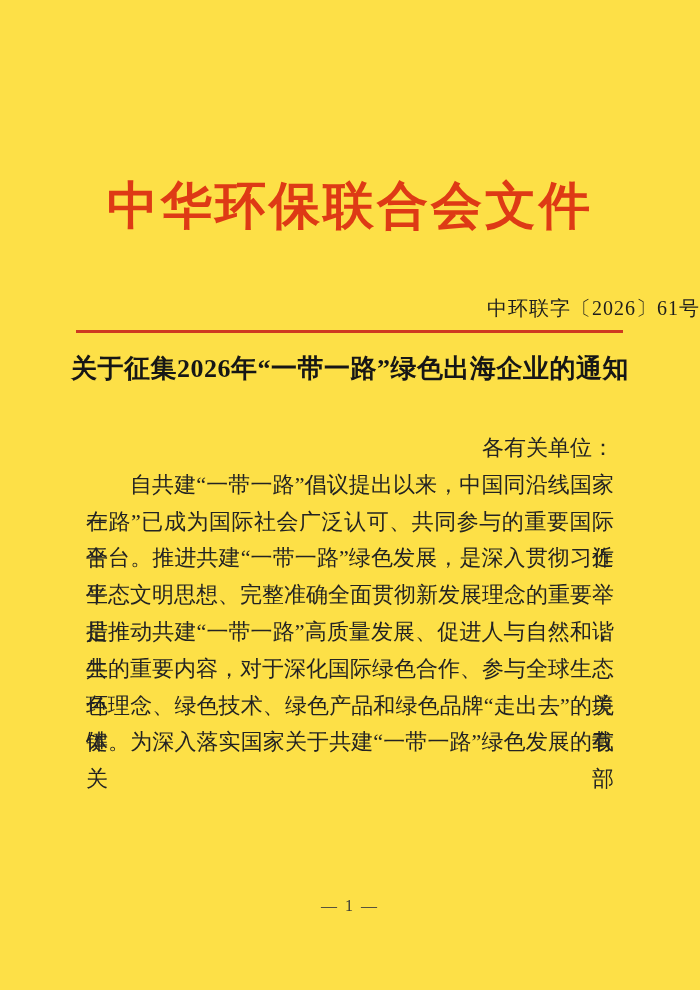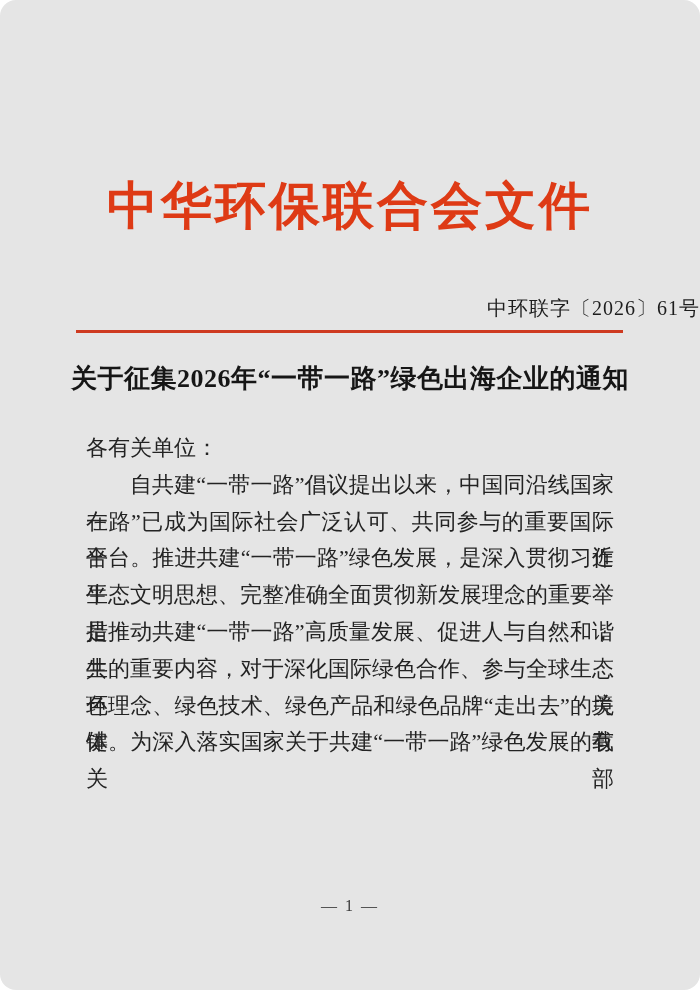--- a/index.html
+++ b/index.html
@@ -4,24 +4,23 @@
 <style>
   html, body {
     margin: 0;
     padding: 0;
     background: #ffffff;
   }
   .page {
     position: relative;
     width: 700px;
     height: 990px;
-    background: #e5e5e5;
+    background: #fde047;
     font-family: "Liberation Serif", "DejaVu Serif", serif;
     overflow: hidden;
-    border-radius: 16px;
   }
   .letterhead {
     position: absolute;
     top: 176px;
     left: 0;
     width: 100%;
     text-align: center;
     font-size: 51px;
     line-height: 60px;
     font-weight: bold;
@@ -43,21 +42,21 @@
   .red-divider {
     position: absolute;
     top: 330px;
     left: 76px;
     width: 547px;
     height: 3px;
     background: #ce3a20;
   }
   .doc-title {
     position: absolute;
-    top: 362px;
+    top: 352px;
     left: 0;
     width: 100%;
     margin: 0;
     text-align: center;
     font-size: 26px;
     line-height: 34px;
     font-weight: bold;
     color: #161616;
     letter-spacing: 0.5px;
   }
@@ -66,20 +65,21 @@
     top: 430px;
     left: 86px;
     width: 528px;
     font-size: 22px;
     line-height: 36.8px;
     color: #232323;
   }
   .line {
     height: 36.8px;
     white-space: nowrap;
+    text-align: right;
   }
   .line.j {
     white-space: normal;
     text-align: justify;
     text-align-last: justify;
   }
   .line.indent {
     text-indent: 2em;
   }
   .page-number {

